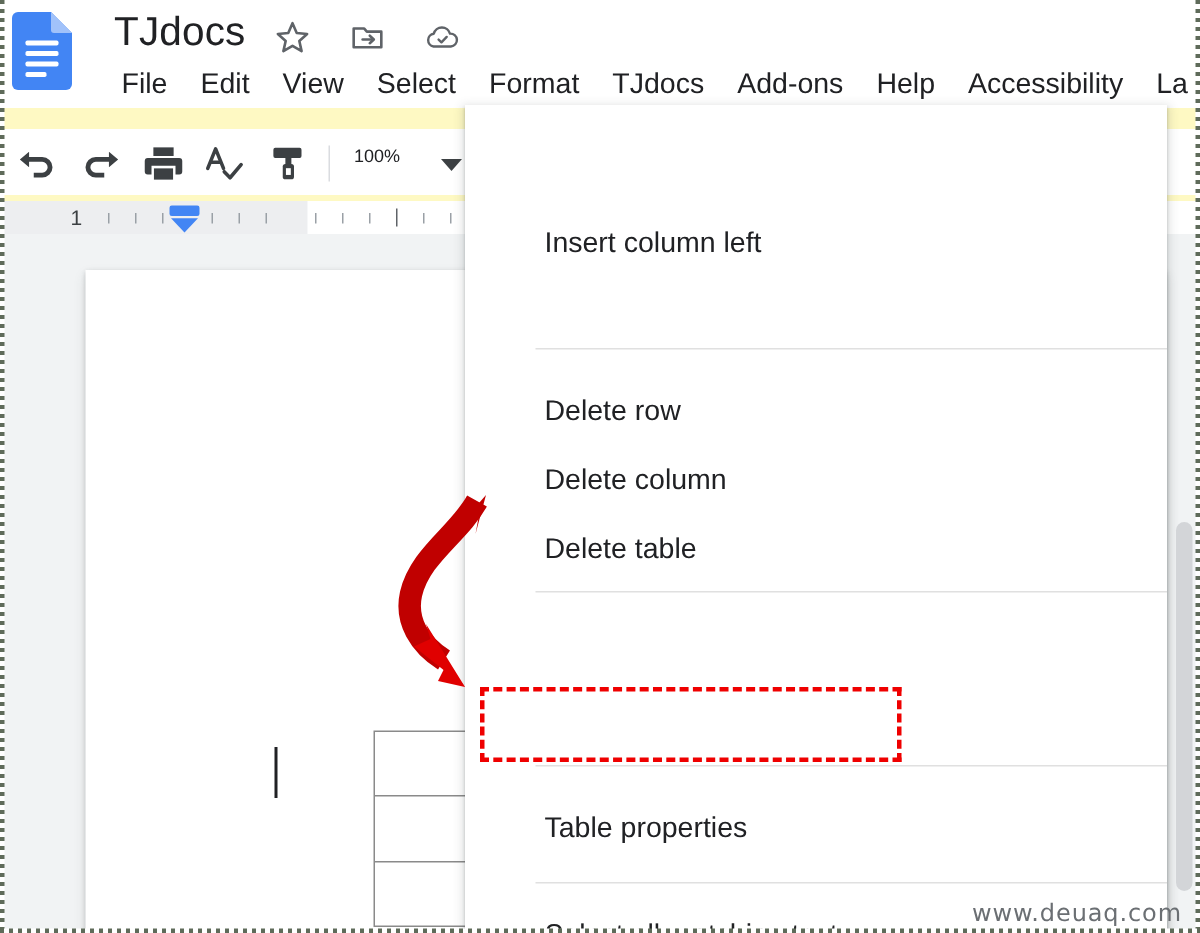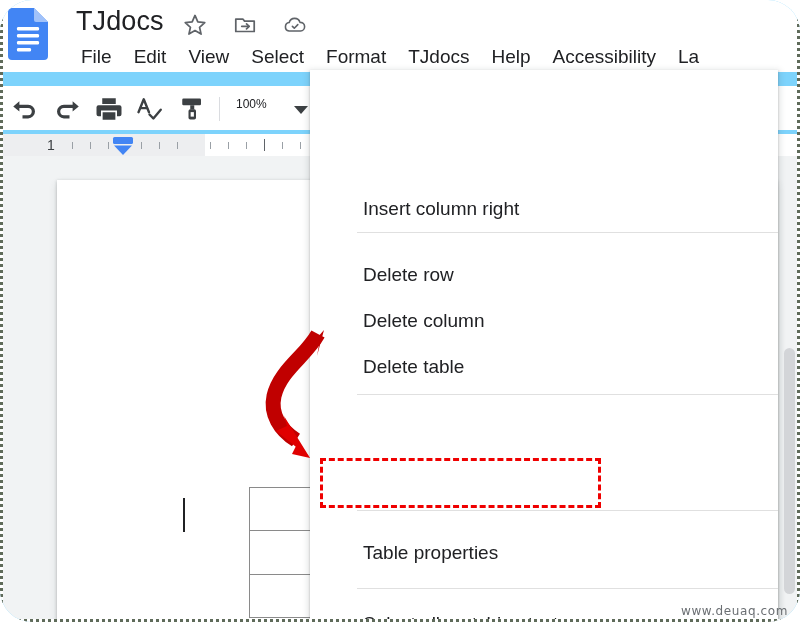--- a/index.html
+++ b/index.html
@@ -6,23 +6,22 @@
   html, body {
     margin: 0; padding: 0;
     width: 800px; height: 622px;
     overflow: hidden;
     font-family: "Liberation Sans", sans-serif;
     background: #ffffff;
   }
   #app {
     position: relative;
     width: 800px; height: 622px;
-    background: #7dd3fc;
+    background: #fef9c3;
     overflow: hidden;
-    border-radius: 32px;
   }
 
   
   .edge-dots {
     position: absolute; z-index: 60; pointer-events: none;
     background-image: repeating-linear-gradient(
       to bottom, #5f6b5a 0px, #5f6b5a 3px, #ffffff 3px, #ffffff 6px);
   }
   .edge-dots.horiz {
     background-image: repeating-linear-gradient(
@@ -188,21 +187,21 @@
   }
   .scroll-thumb {
     position: absolute; right: 5px; top: 348px;
     width: 11px; height: 246px;
     background: #d3d5d8; border-radius: 6px; z-index: 41; cursor: pointer;
   }
 
   
   .watermark {
     position: absolute; right: 12px; bottom: 4px;
-    font-size: 12px; color: #6b6f73; letter-spacing: 0.6px;
+    font-size: 16px; color: #6b6f73; letter-spacing: 0.6px;
     font-family: "DejaVu Sans", sans-serif; z-index: 55;
   }
 </style>
 </head>
 <body>
 
 <div id="app">
 
   <div class="titlebar">
 
@@ -240,20 +239,21 @@
       </svg>
     </div>
 
     <div class="menubar">
       <div class="menu-item">File</div>
       <div class="menu-item">Edit</div>
       <div class="menu-item">View</div>
       <div class="menu-item">Select</div>
       <div class="menu-item">Format</div>
       <div class="menu-item">TJdocs</div>
+      <div class="menu-item">Add-ons</div>
       <div class="menu-item">Help</div>
       <div class="menu-item">Accessibility</div>
       <div class="menu-item last-link">La</div>
     </div>
   </div>
 
   <div class="toolbar">
 
     <div class="tb-btn tb-undo">
       <svg viewBox="0 0 24 24" width="30" height="30" fill="#3c4043">
@@ -328,21 +328,21 @@
       <div class="caret"></div>
       <div class="doc-table">
         <div class="trow"></div>
         <div class="trow"></div>
         <div class="trow"></div>
       </div>
     </div>
   </div>
 
   <div class="dropdown">
-    <div class="dd-item" style="top:116px">Insert column right</div>
+    <div class="dd-item" style="top:70px">Insert column left</div>
     <div class="dd-sep" style="top:162px"></div>
     <div class="dd-item" style="top:182px">Delete row</div>
     <div class="dd-item" style="top:228px">Delete column</div>
     <div class="dd-item" style="top:274px">Delete table</div>
     <div class="dd-sep" style="top:324px"></div>
     <div class="dd-sep" style="top:440px"></div>
     <div class="dd-item" style="top:460px">Table properties</div>
     <div class="dd-sep" style="top:518px"></div>
     <div class="dd-item" style="top:531px">Select all matching text</div>
 

